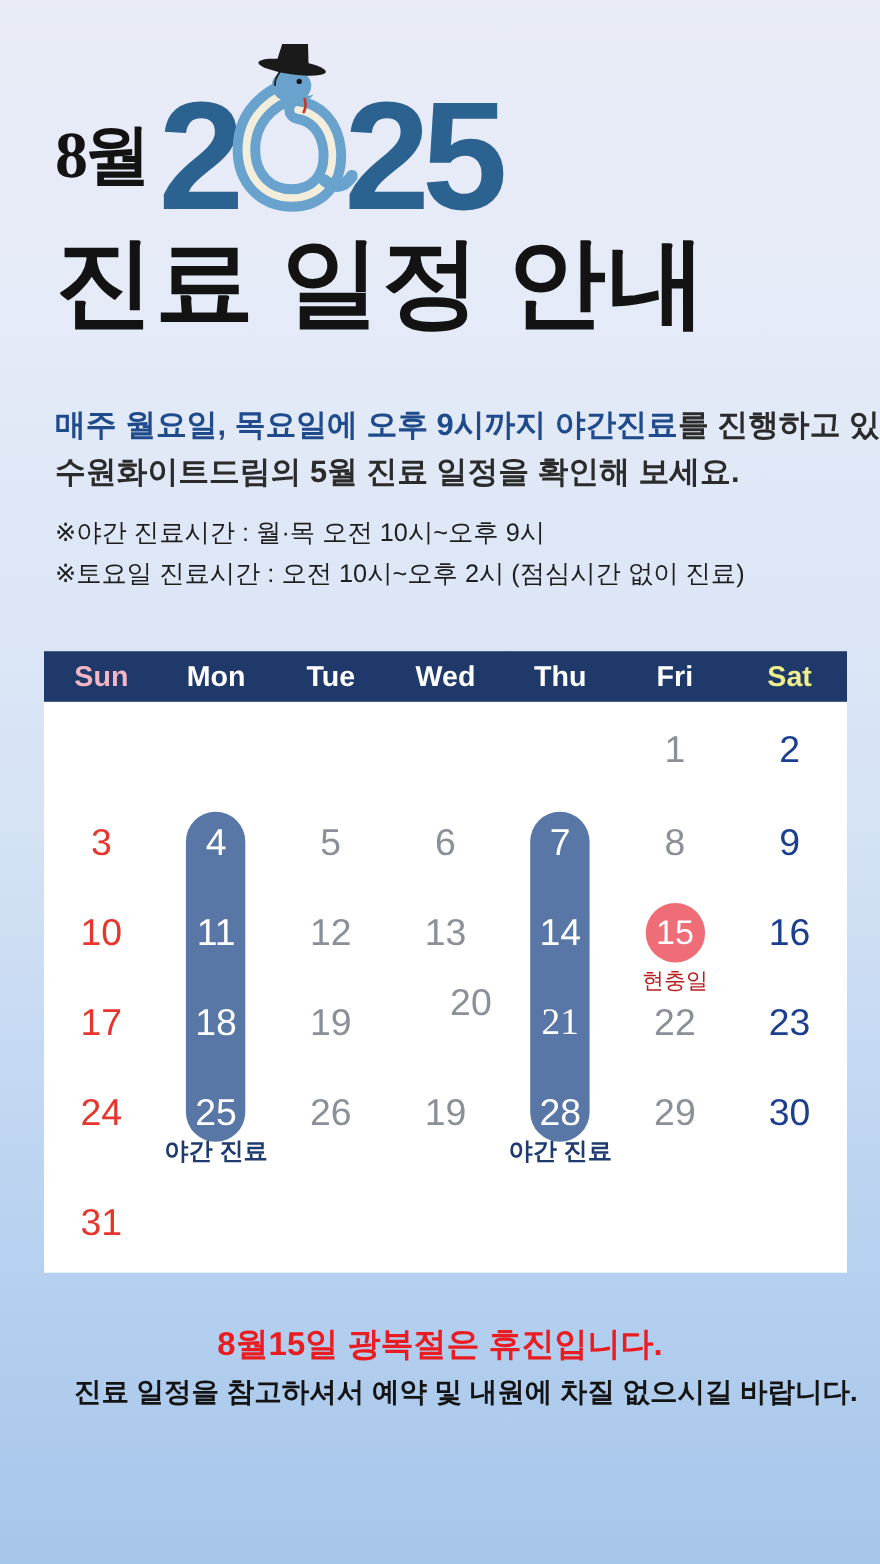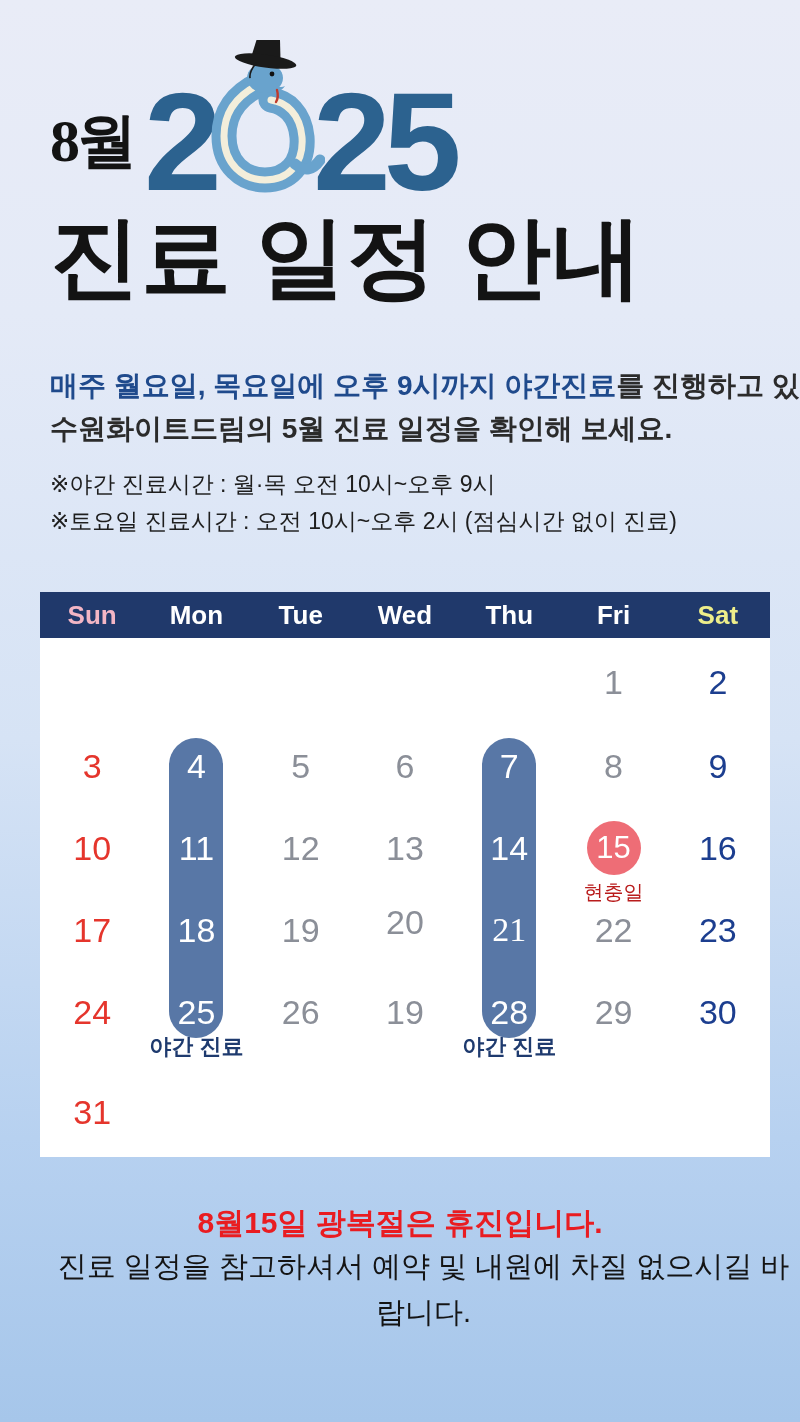--- a/index.html
+++ b/index.html
@@ -36,21 +36,21 @@
   .day.night{color:#ffffff;}
   .holiday-circle{position:absolute; width:54px; height:54px; border-radius:50%; background:#ee6d76;
        color:#fff; font-size:31px; line-height:54px; text-align:center; transform:translateX(-50%);}
   .holiday-label{position:absolute; transform:translateX(-50%); font-size:20px; font-weight:400;
        color:#b91c1c; white-space:nowrap; line-height:24px;}
   .night-label{position:absolute; transform:translateX(-50%); top:440px; font-size:22px; font-weight:700;
        color:#1e3a6e; white-space:nowrap;}
   
   .notice{position:absolute; left:0; top:1203px; width:800px; text-align:center;}
   .notice-red{color:#e91c21; font-size:30px; font-weight:700; line-height:40px;}
-  .notice-black{color:#141414; font-size:29px; font-weight:400; line-height:46px;padding-left:47px;}
+  .notice-black{color:#141414; font-size:25px; font-weight:700; line-height:46px;padding-left:47px;}
   .footer{position:absolute; left:0; top:1348px; width:800px; text-align:center;
           font-size:27px; color:#222222;}
   .footer .branch{font-weight:700;}
 </style>
 </head>
 <body>
 
 <div class="page">
 
   <div class="hero">
@@ -117,21 +117,21 @@
         <div class="day night" style="left: 156.429px; top: 234px;">11</div>
         <div class="day weekday" style="left: 260.714px; top: 234px;">12</div>
         <div class="day weekday" style="left: 365px; top: 234px;">13</div>
         <div class="day night" style="left: 469.286px; top: 234px;">14</div>
         <div class="holiday-circle" style="left: 573.571px; top: 229px;">15</div>
         <div class="holiday-label" style="left: 573.571px; top: 288px;">현충일</div>
         <div class="day sat" style="left: 677.857px; top: 234px;">16</div>
         <div class="day sun" style="left: 52.1429px; top: 316px;">17</div>
         <div class="day night" style="left: 156.429px; top: 316px;">18</div>
         <div class="day weekday" style="left: 260.714px; top: 316px;">19</div>
-        <div class="day weekday" style="left: 365px; top: 308px;">20</div>
+        <div class="day weekday" style="left: 365px; top: 298px; text-align: right;">20</div>
         <div class="day night" style="left: 469.286px; top: 316px; font-family: Liberation Serif, serif;">21</div>
         <div class="day weekday" style="left: 573.571px; top: 316px;">22</div>
         <div class="day sat" style="left: 677.857px; top: 316px;">23</div>
         <div class="day sun" style="left: 52.1429px; top: 398px;">24</div>
         <div class="day night" style="left: 156.429px; top: 398px;">25</div>
         <div class="day weekday" style="left: 260.714px; top: 398px;">26</div>
         <div class="day weekday" style="left: 365px; top: 398px;">19</div>
         <div class="day night" style="left: 469.286px; top: 398px;">28</div>
         <div class="day weekday" style="left: 573.571px; top: 398px;">29</div>
         <div class="day sat" style="left: 677.857px; top: 398px;">30</div>

